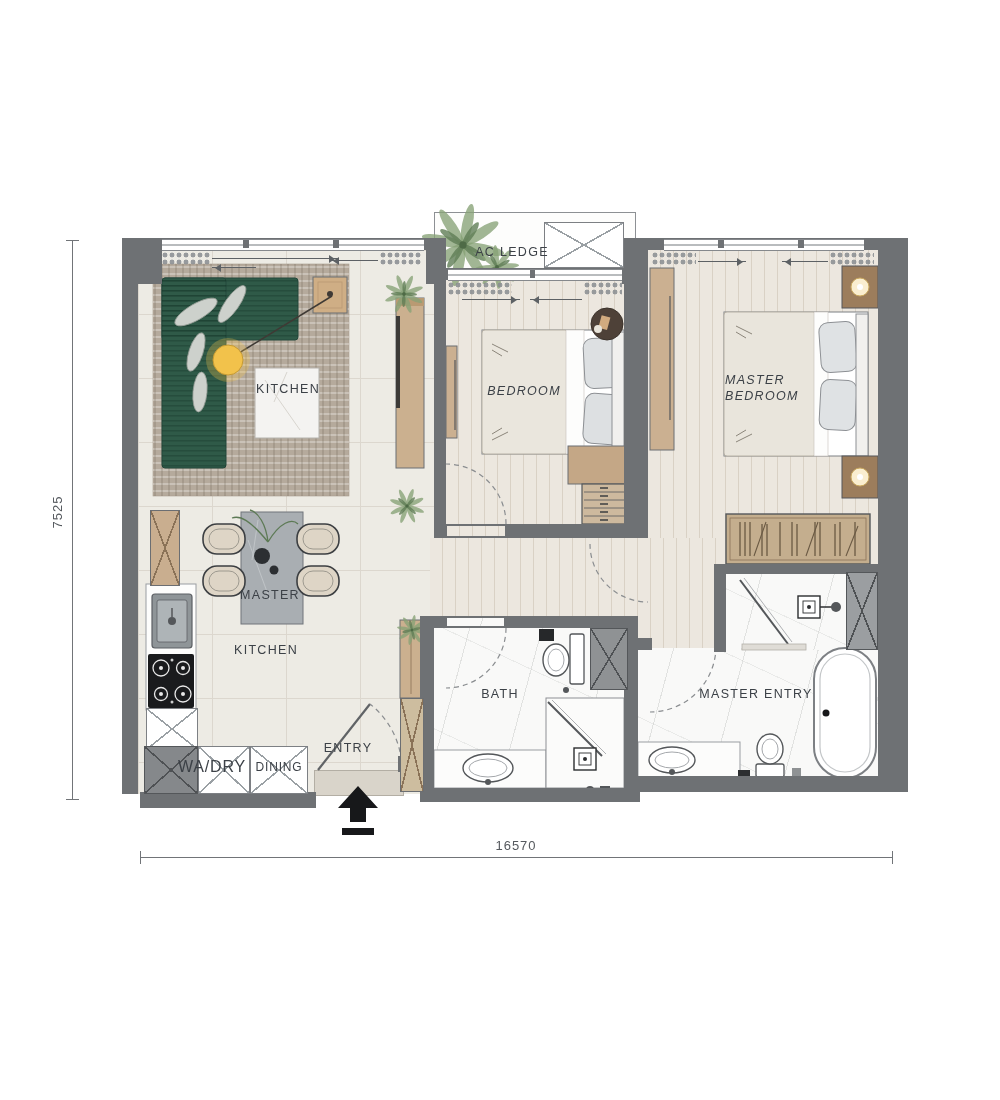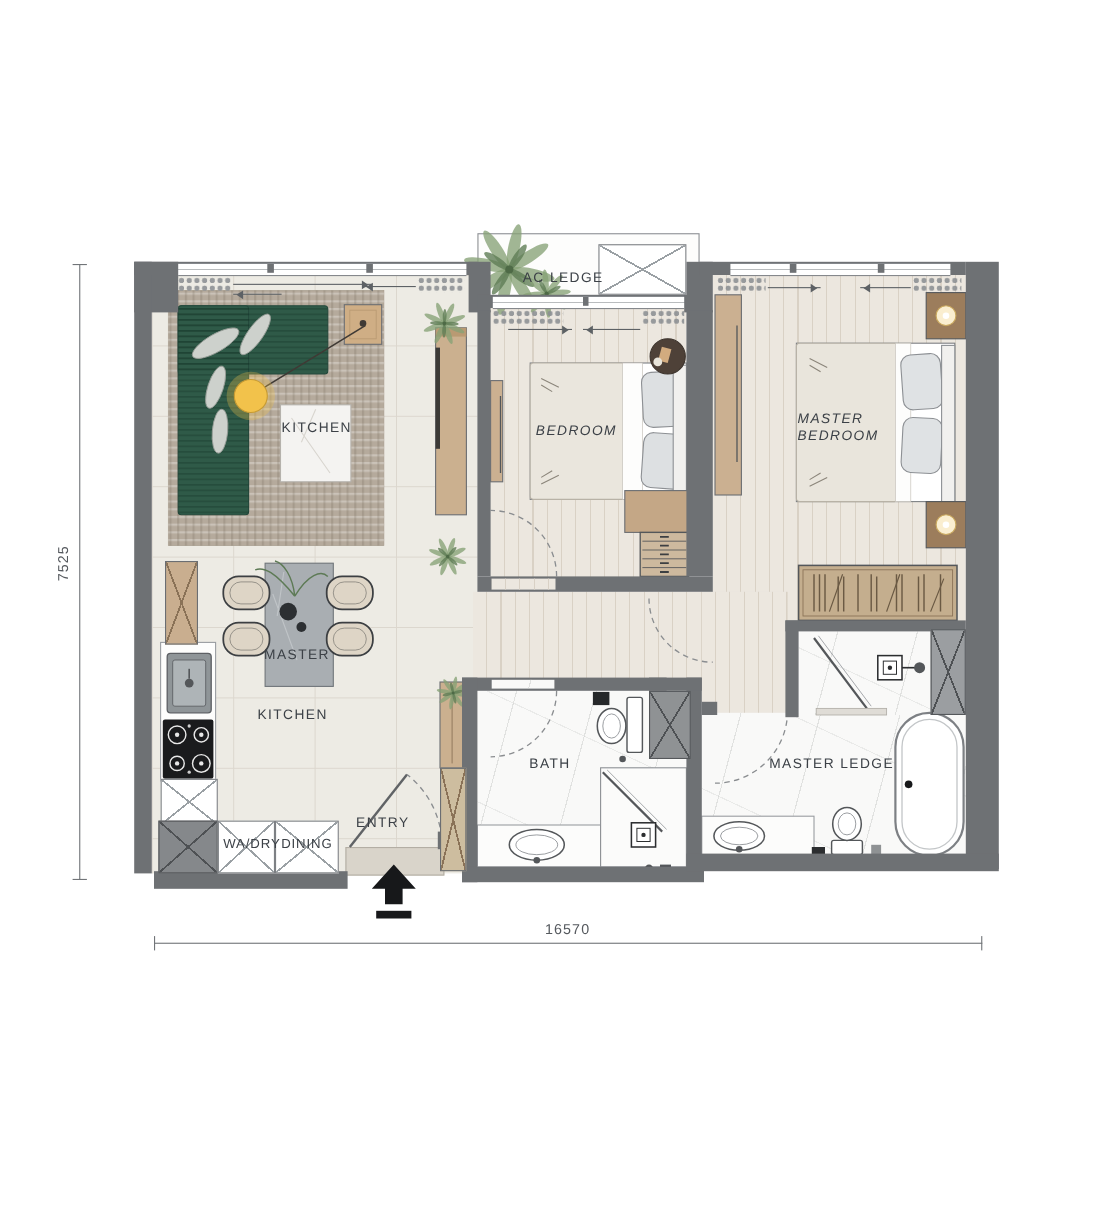--- a/index.html
+++ b/index.html
@@ -389,19 +389,19 @@
   <div class="xbox xlight" style="left:250px;top:746px;width:56px;height:46px;"></div>
   <div class="xbox xwood" style="left:400px;top:698px;width:22px;height:92px;background-color:#cdbd9f;"></div>
   <div class="xbox xdark" style="left:590px;top:628px;width:36px;height:60px;background-color:#8f9294;"></div>
   <div class="xbox xdark" style="left:846px;top:572px;width:30px;height:76px;background-color:#9b9ea1;"></div>
 
   <div class="lbl" style="left:288px;top:389px;">KITCHEN</div>
   <div class="lbl" style="left:270px;top:595px;">MASTER</div>
   <div class="lbl" style="left:266px;top:650px;">KITCHEN</div>
   <div class="lbl" style="left:348px;top:748px;">ENTRY</div>
   <div class="lbl" style="left:500px;top:694px;">BATH</div>
-  <div class="lbl" style="left:756px;top:694px;">MASTER LEDGE</div>
+  <div class="lbl" style="left:756px;top:694px;">MASTER ENTRY</div>
   <div class="lbl" style="left:524px;top:391px;font-style:italic;">BEDROOM</div>
   <div class="lbl wrap" style="left:766px;top:389px;font-style:italic;">MASTER BEDROOM</div>
   <div class="lbl" style="left:512px;top:252px;">AC LEDGE</div>
-  <div class="lbl" style="left:229px;top:767px;font-size:12px;letter-spacing:0.8px;">WA/DRY</div>
+  <div class="lbl" style="left:212px;top:767px;font-size:16px;letter-spacing:0.8px;">WA/DRY</div>
   <div class="lbl" style="left:279px;top:767px;font-size:12px;letter-spacing:0.8px;">DINING</div>
 </div>
 
 </body></html>

